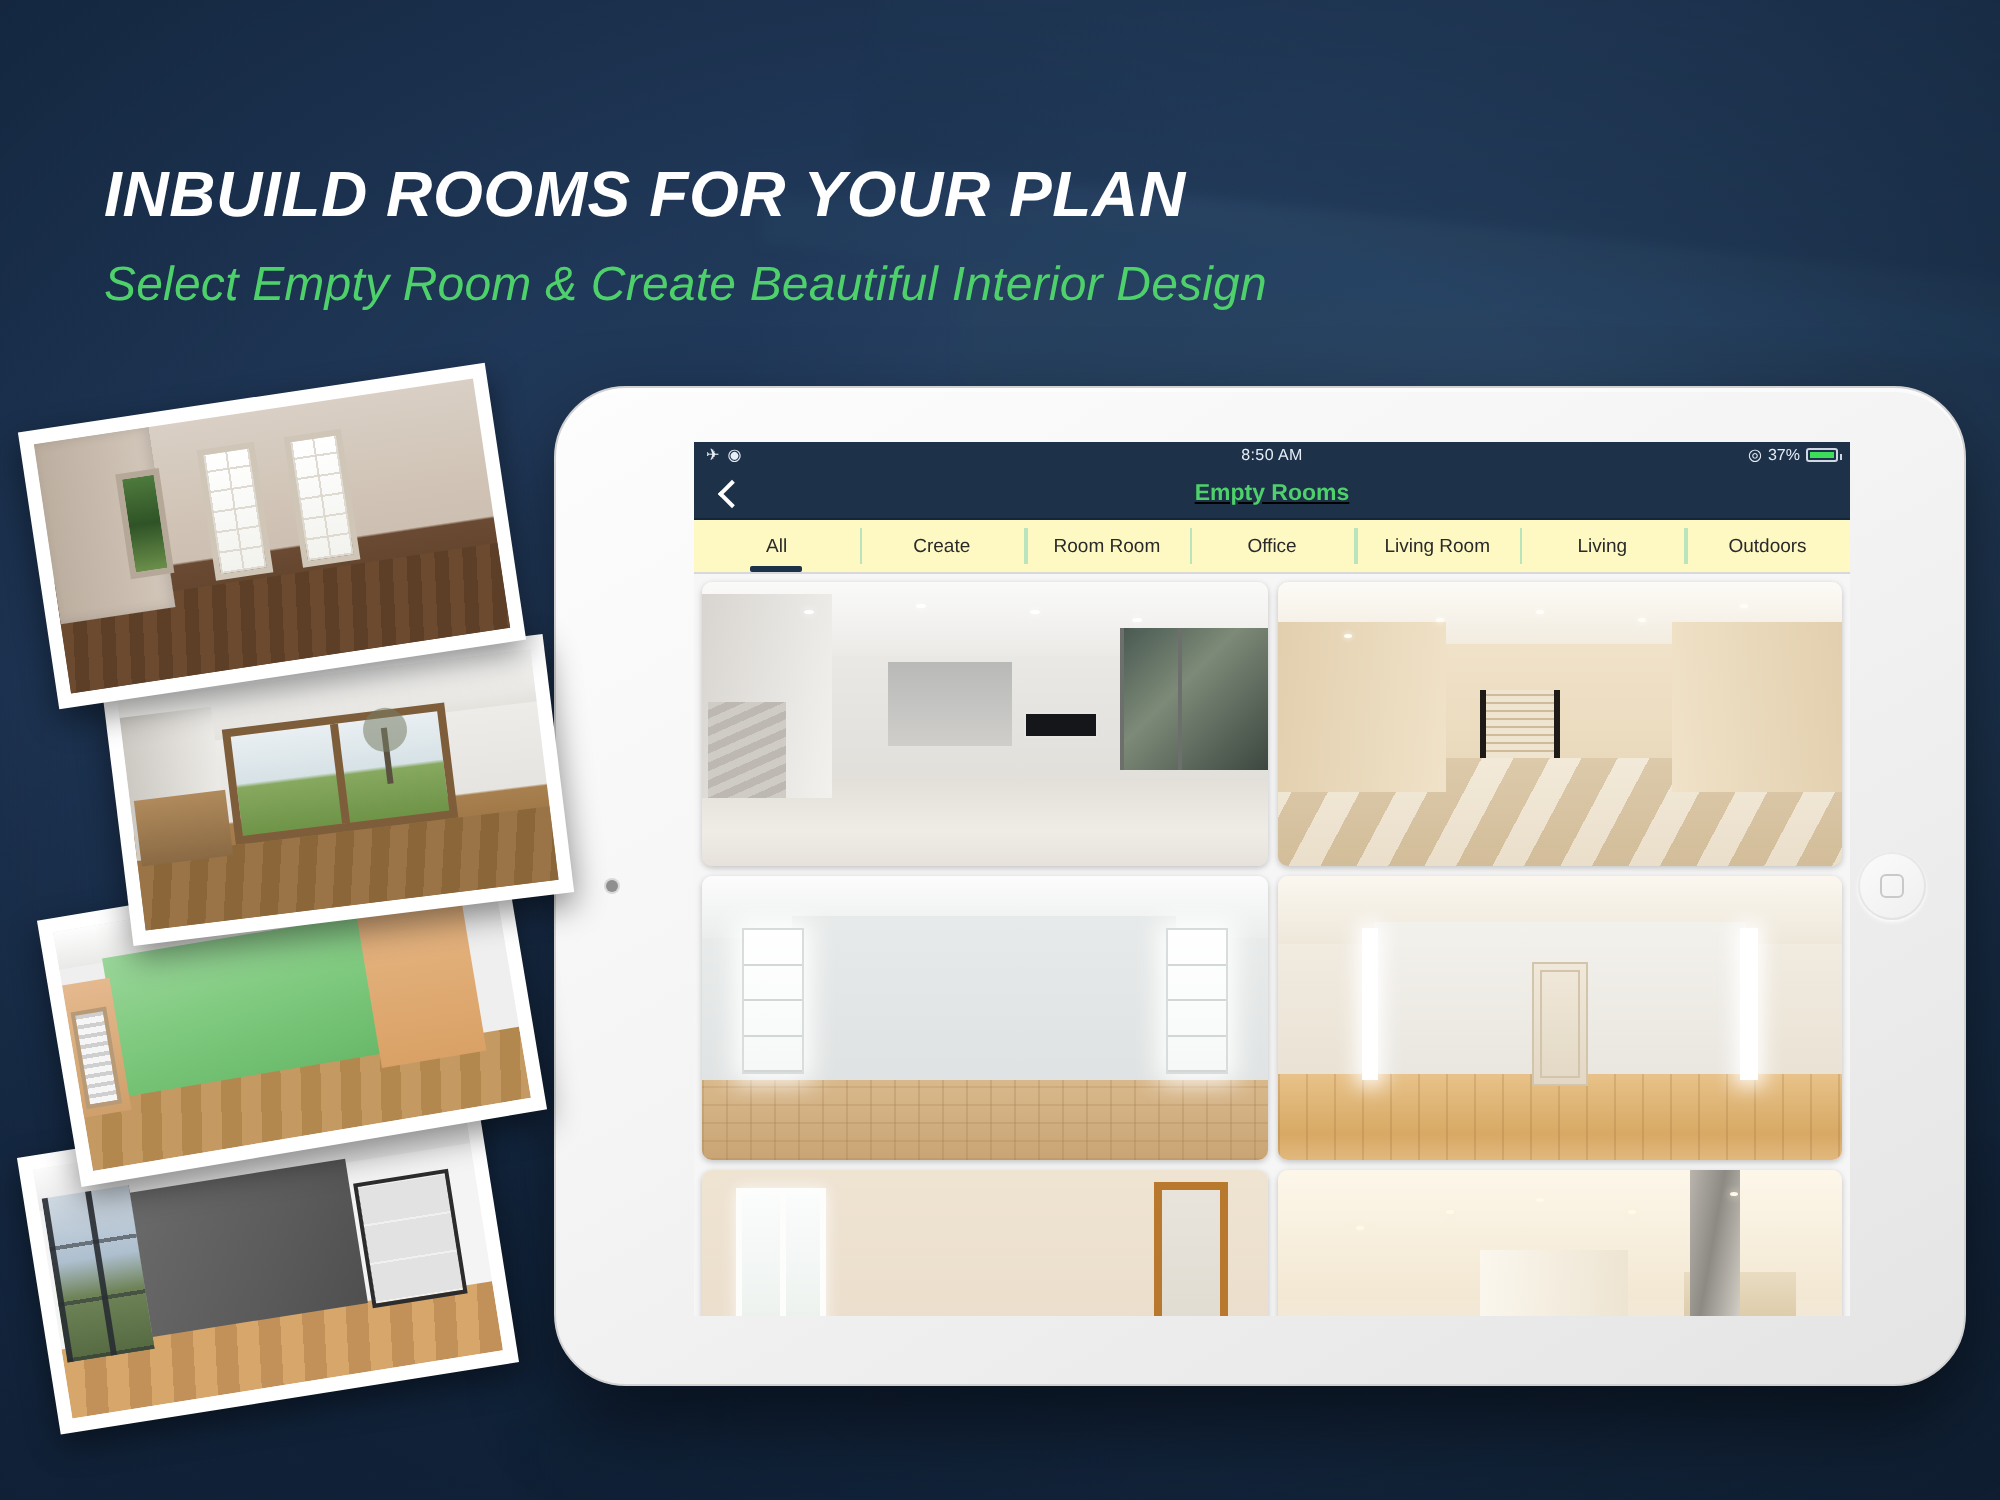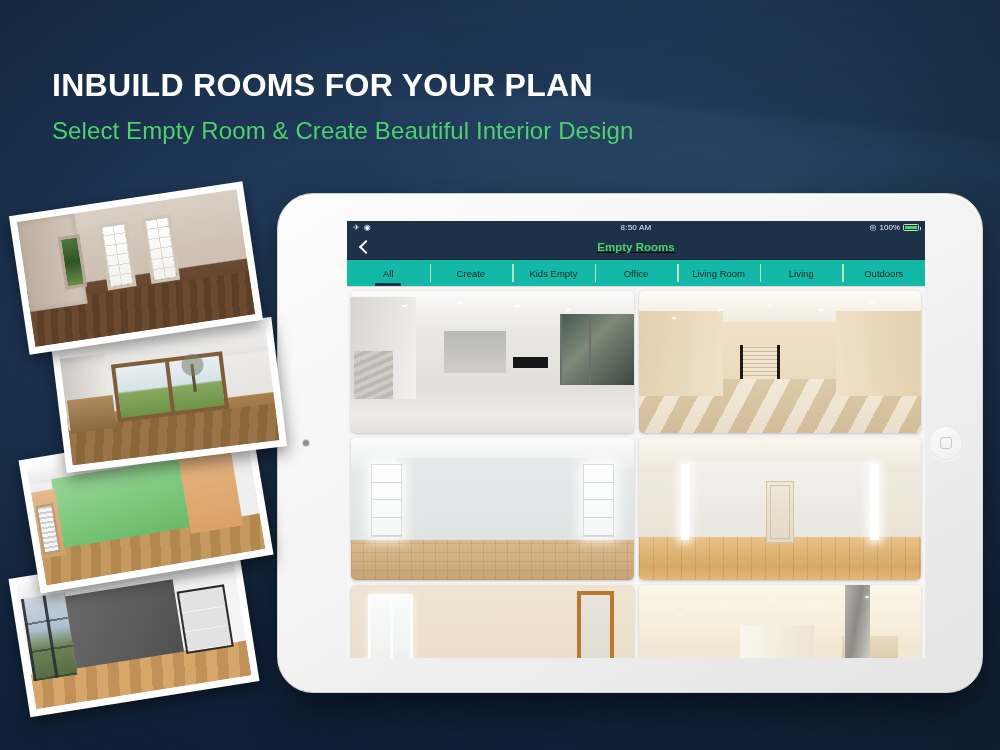--- a/index.html
+++ b/index.html
@@ -49,21 +49,21 @@
     position:absolute; left:26%; top:86%; width:82%; height:22%;
     background:radial-gradient(ellipse at 40% 10%, rgba(13,28,46,.75) 0%, rgba(13,28,46,0) 70%);
     transform:rotate(-9deg);
   }
   .vignette {
     position:absolute; inset:0;
     background:radial-gradient(ellipse 85% 80% at 50% 45%, rgba(0,0,0,0) 40%, rgba(6,16,30,.55) 100%);
   }
 
   
-  #headings { position:absolute; left:52px; top:68px; }
+  #headings { position:absolute; left:52px; top:80px;font-style:italic; }
   #title {
     color:#ffffff; font-size:32px; font-weight:bold; letter-spacing:.3px;
     line-height:1.1; white-space:nowrap;
   }
   #subtitle {
     color:#4ed16a; font-size:24px; font-weight:normal; margin-top:14px;
     white-space:nowrap; letter-spacing:.1px;
   }
 
   
@@ -194,21 +194,21 @@
   }
   #back-btn { position:absolute; left:8px; width:18px; height:18px; cursor:pointer; }
   #back-btn:before {
     content:""; position:absolute; left:6px; top:4px; width:8px; height:8px;
     border-left:2px solid #fff; border-bottom:2px solid #fff; transform:rotate(45deg);
   }
   #nav-title { width:100%; text-align:center; color:#4ed16a; font-size:11.5px; font-weight:bold; }
 
   
   #tabbar {
-    height:27px; background:#14b8a6; display:flex; align-items:stretch;
+    height:27px; background:#fef9c3; display:flex; align-items:stretch;
     border-bottom:1px solid #d8d8da;
   }
   .tab {
     flex:1; display:flex; align-items:center; justify-content:center;
     font-size:9.5px; color:#2a2a2a; position:relative; cursor:pointer;
   }
   .tab + .tab:before {
     content:""; position:absolute; left:0; top:4px; bottom:4px; width:1.5px; background:#b9e4bd;
   }
   .tab.active:after {
@@ -397,36 +397,36 @@
   <div id="screen">
 
     <div id="statusbar">
       <div class="sb-left">
         <span>✈</span>
         <span>◉</span>
       </div>
       <div class="sb-time">8:50 AM</div>
       <div class="sb-right">
         <span>◎</span>
-        <span>100%</span>
+        <span>37%</span>
         <span class="battery">
             <b></b>
           </span>
       </div>
     </div>
 
     <div id="navbar">
       <div id="back-btn"></div>
       <div id="nav-title">Empty Rooms</div>
     </div>
 
     <div id="tabbar">
       <div class="tab active">All</div>
       <div class="tab">Create</div>
-      <div class="tab">Kids Empty</div>
+      <div class="tab">Room Room</div>
       <div class="tab">Office</div>
       <div class="tab">Living Room</div>
       <div class="tab">Living</div>
       <div class="tab">Outdoors</div>
     </div>
 
     <div id="grid">
 
       <div class="cell cA">
         <div class="ceil"></div>

